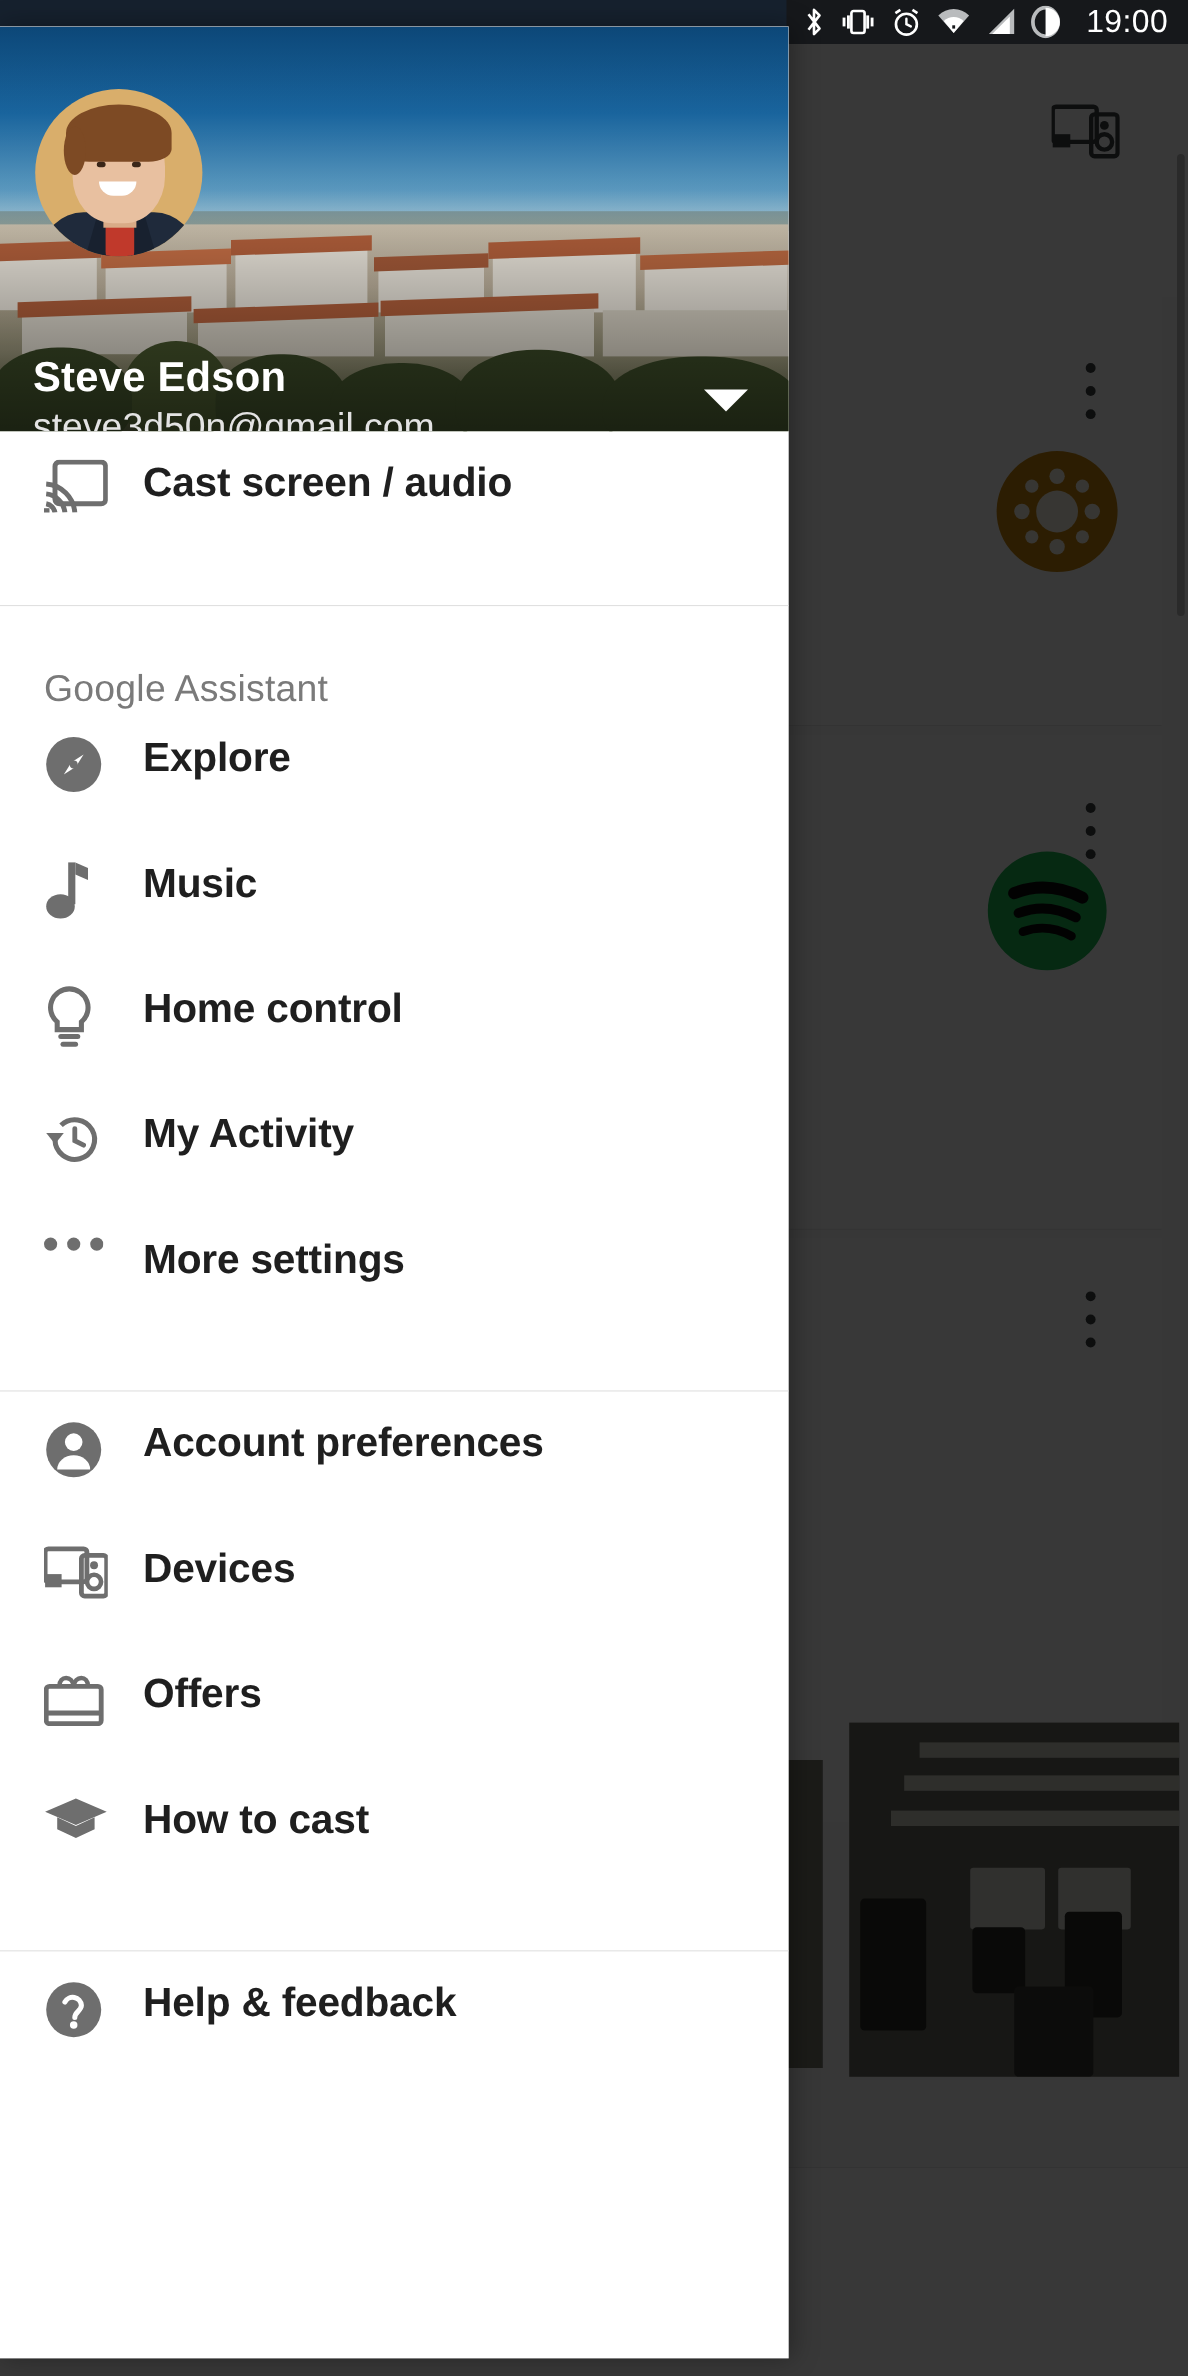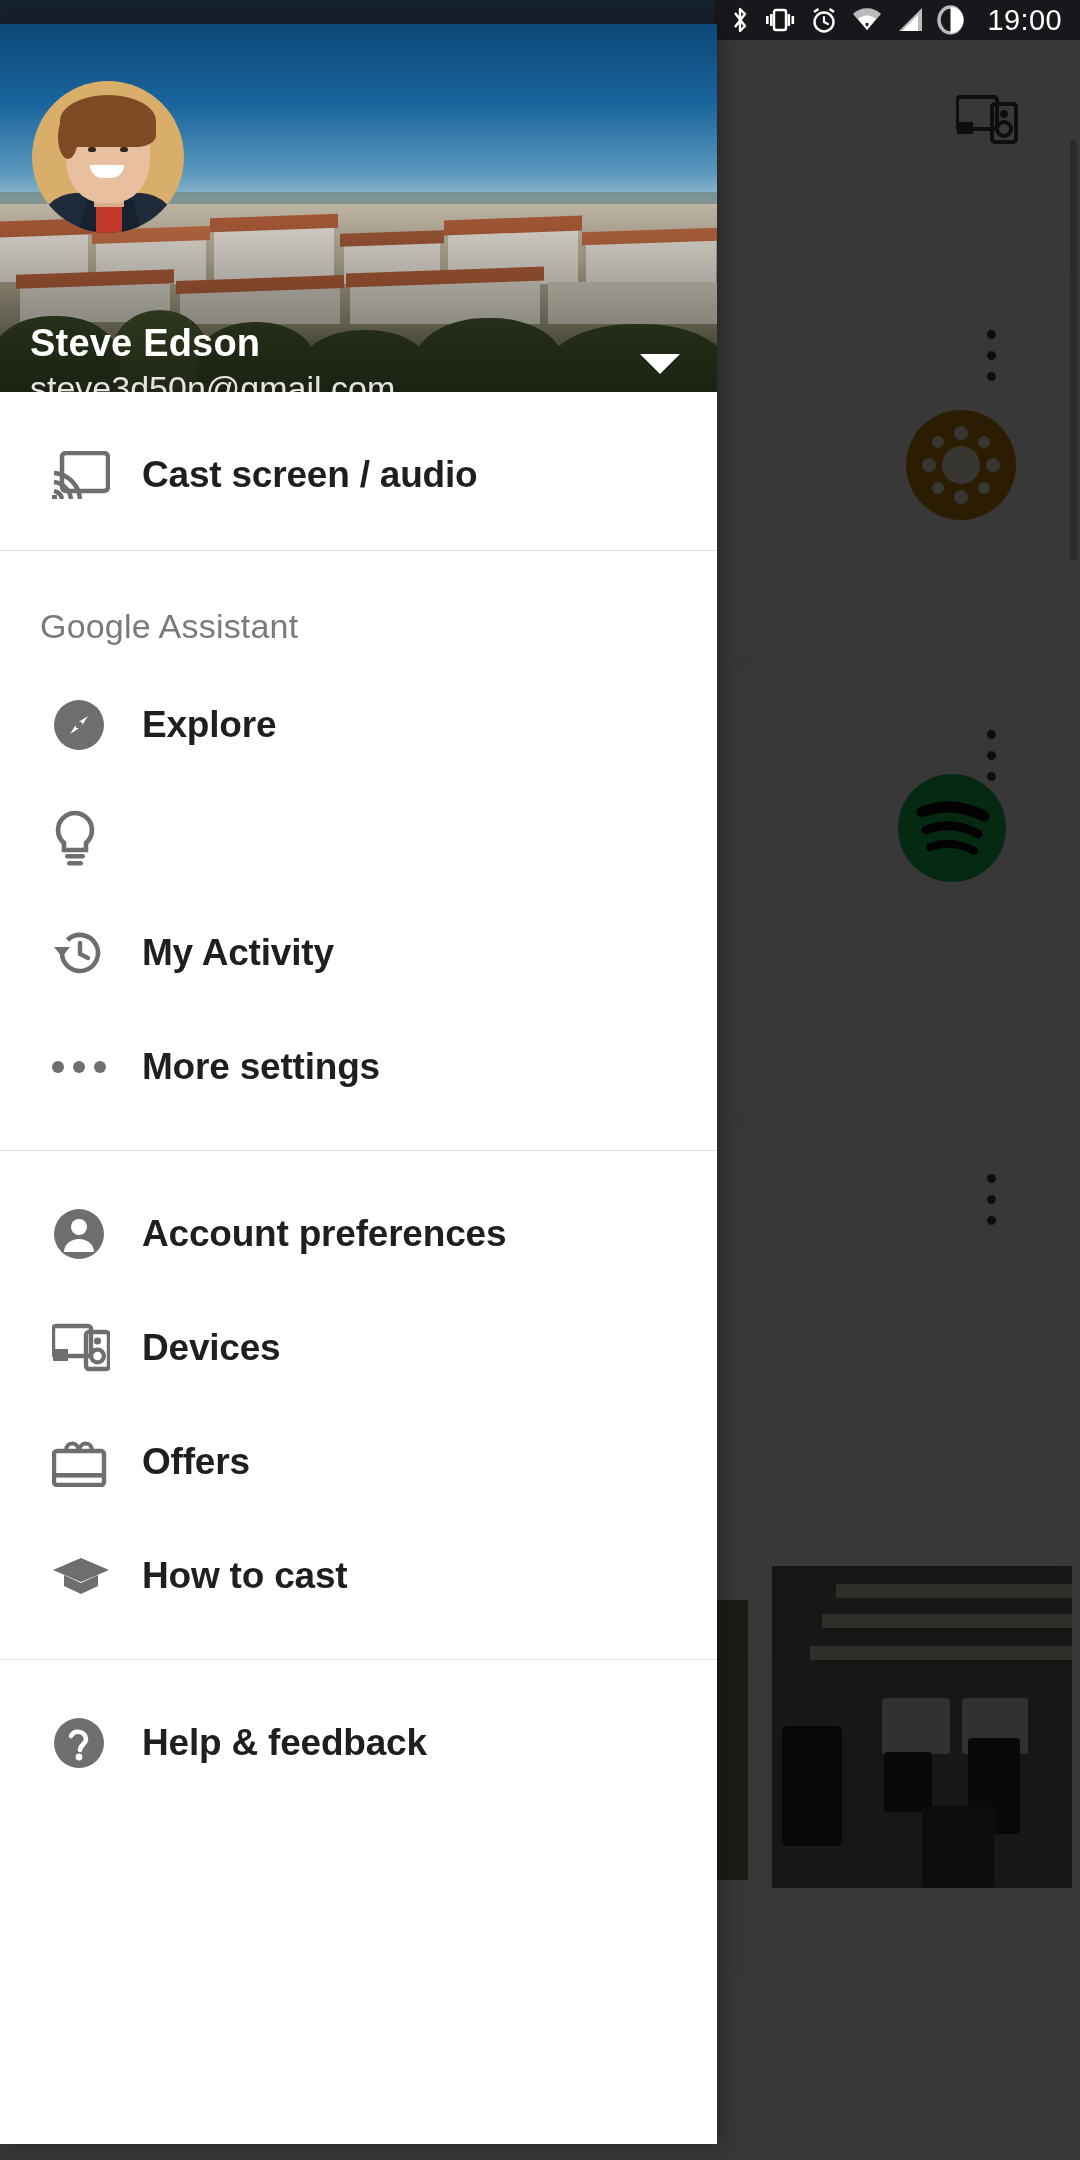--- a/index.html
+++ b/index.html
@@ -91,21 +91,21 @@
   .dh-name { position:absolute; left:30px; top:298px; font-size:38px; font-weight:bold;
     color:#fff; letter-spacing:0.2px; }
   .dh-email { position:absolute; left:30px; top:345px; font-size:34px; color:#e3e3e3;text-align:center; }
   .dh-caret { position:absolute; left:640px; top:330px; width:0; height:0;
     border-left:20px solid transparent; border-right:20px solid transparent;
     border-top:20px solid #fff; }
 
   
   .divider { height:1px; background:#e0e0e0; margin:0; }
   .section-label { font-size:34px; color:#7a7a7a; padding:56px 0 22px 40px; letter-spacing:0.2px; }
-  .row-item { display:flex; align-items:center; height:114px; padding-left:52px; }
+  .row-item { display:flex; align-items:flex-start; height:114px; padding-left:40px; }
   .row-icon { width:90px; display:flex; align-items:center; justify-content:flex-start;
     flex:0 0 90px; }
   .row-label { font-size:37px; color:#1f1f1f; font-weight:bold; letter-spacing:-0.2px; }
   .pad-18 { height:18px; }
   .pad-26 { height:26px; }
 
   svg { display:block; }
 </style>
 </head>
 <body>
@@ -329,29 +329,40 @@
       <span class="row-icon">
         <svg width="54" height="54" viewBox="0 0 54 54">
           <circle cx="27" cy="27" r="25" fill="#6e6e6e"></circle>
           <polygon points="36,18 29,29 18,36 25,25" fill="#fff"></polygon>
           <circle cx="27" cy="27" r="3.6" fill="#6e6e6e"></circle>
         </svg>
       </span>
       <span class="row-label">Explore</span>
     </div>
 
+    <div class="row-item">
+      <span class="row-icon">
+        <svg width="46" height="56" viewBox="0 0 46 56">
+          <rect x="22" y="2" width="6.5" height="38" fill="#6e6e6e"></rect>
+          <path d="M28.5 2 L40 7 L40 18 L28.5 13 Z" fill="#6e6e6e"></path>
+          <ellipse cx="15" cy="42" rx="13" ry="11" fill="#6e6e6e"></ellipse>
+        </svg>
+      </span>
+      <span class="row-label">Music</span>
+    </div>
 
     <div class="row-item">
       <span class="row-icon">
         <svg width="46" height="58" viewBox="0 0 46 58">
           <path d="M23 3 a17 17 0 0 1 11 30 l0 7 l-22 0 l0 -7 A17 17 0 0 1 23 3 Z" fill="none" stroke="#6e6e6e" stroke-width="4.6"></path>
           <rect x="13" y="44" width="20" height="4.6" rx="2.3" fill="#6e6e6e"></rect>
           <rect x="15" y="51" width="16" height="4.6" rx="2.3" fill="#6e6e6e"></rect>
         </svg>
       </span>
+      <span class="row-label">Home control</span>
     </div>
 
 
     <div class="row-item">
       <span class="row-icon">
         <svg width="56" height="52" viewBox="0 0 56 52">
           <path d="M10 26 a18 18 0 1 0 5.5 -13" fill="none" stroke="#6e6e6e" stroke-width="4.6"></path>
           <polygon points="2,20 18,20 10,30" fill="#6e6e6e"></polygon>
           <path d="M28 16 L28 27 L36 31" stroke="#6e6e6e" stroke-width="4.4" fill="none" stroke-linecap="round"></path>
         </svg>

